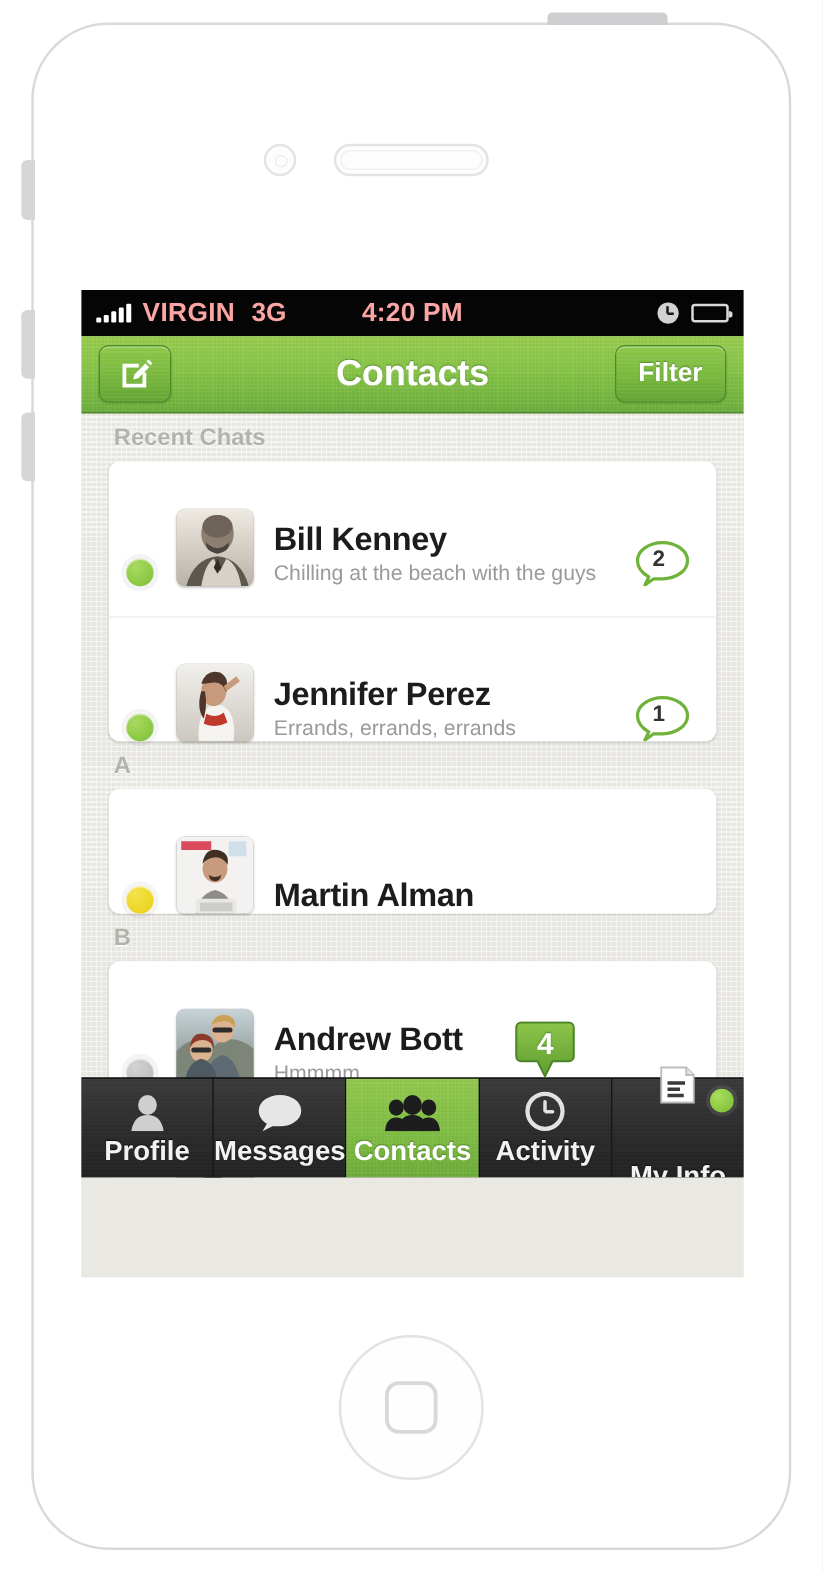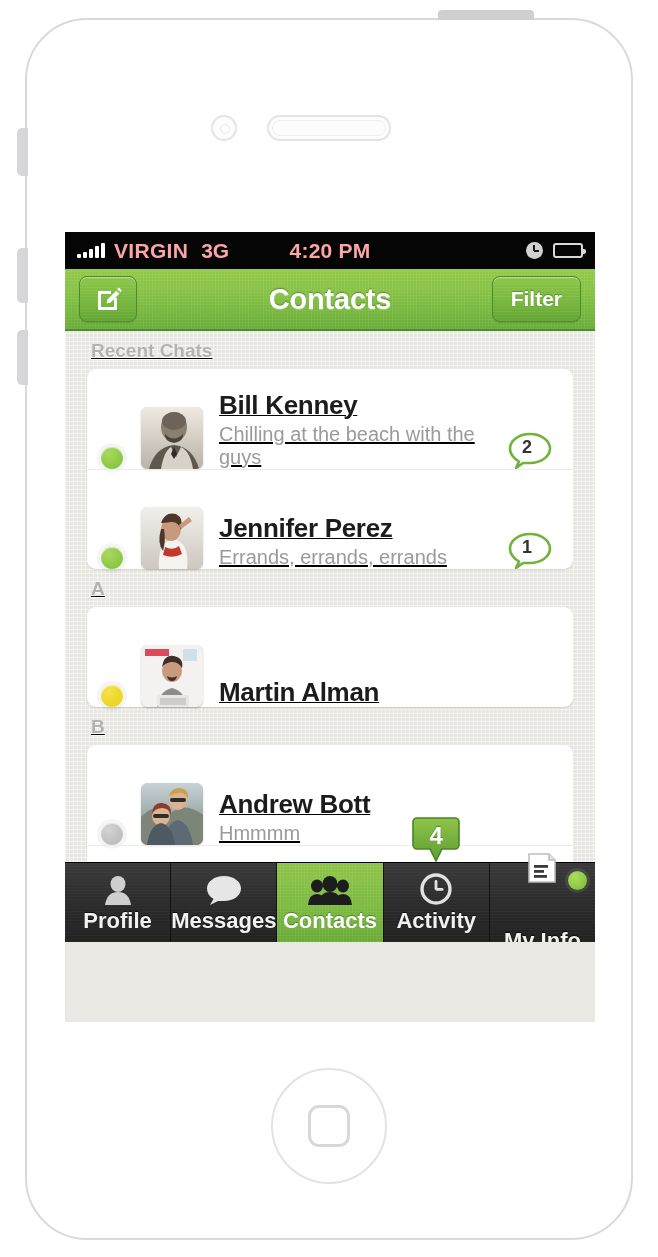--- a/index.html
+++ b/index.html
@@ -277,21 +277,20 @@
 
   
   .content {
     position: relative;
     height: 611px;
     background:
       repeating-linear-gradient(0deg, rgba(255,255,255,0.5) 0 1px, transparent 1px 4px),
       repeating-linear-gradient(90deg, rgba(255,255,255,0.45) 0 1px, transparent 1px 4px),
       #e7e6e0;
     overflow: hidden;
-    text-decoration: underline;
   }
 
   .section-header {
     font-size: 19px;
     color: #b3b2ac;
     font-weight: bold;
     padding: 9px 0 7px 26px;
     text-shadow: 0 1px 0 rgba(255,255,255,0.85);
   }
 
@@ -302,21 +301,21 @@
     box-shadow: 0 1px 2px rgba(0,0,0,0.13);
   }
 
   .contact-row {
     display: flex;
     align-items: flex-end;
     height: 100px;
     padding: 0 16px 0 14px;
     position: relative;
   }
-  .contact-row + .contact-row { border-top: 1px solid #ececec; }
+  .contact-row + .contact-row { border-top: 1px solid #ececec; margin-top: 24px; }
 
   .status-dot {
     width: 22px; height: 22px;
     border-radius: 50%;
     flex: 0 0 auto;
     position: relative;
     box-shadow: 0 0 0 4px rgba(0,0,0,0.045), inset 0 1px 1px rgba(255,255,255,0.6);
   }
   .status-dot.online  { background: radial-gradient(circle at 35% 30%, #a9d95f, #7cbf34); }
   .status-dot.away    { background: radial-gradient(circle at 35% 30%, #f4e24a, #e9cf12); }
@@ -340,21 +339,21 @@
     min-width: 0;
   }
   .contact-name {
     font-size: 26px;
     font-weight: bold;
     color: #1c1c1c;
     line-height: 1.12;
     letter-spacing: -0.3px;
   }
   .contact-status {
-    font-size: 20px;
+    font-size: 17px;
     color: #9a9a9a;
     margin-top: 3px;
   }
 
   .msg-badge {
     flex: 0 0 auto;
     width: 46px;
     height: 38px;
     position: relative;
     margin-right: 4px;

